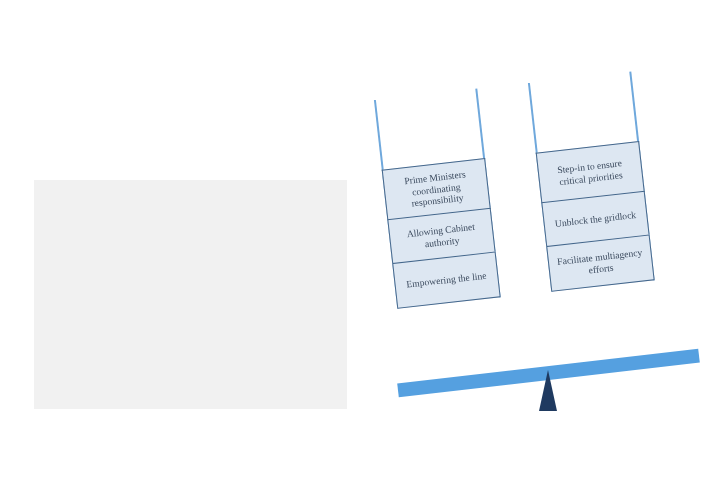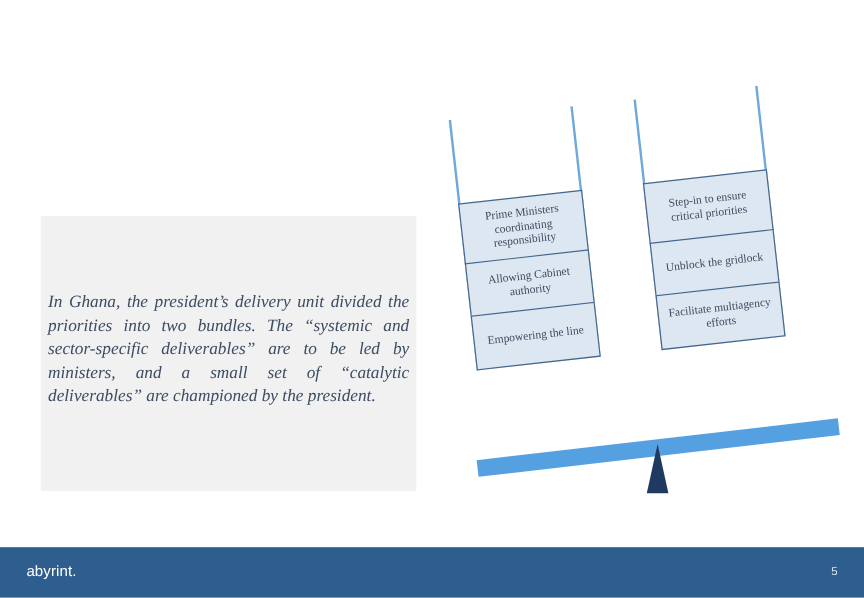--- a/index.html
+++ b/index.html
@@ -169,21 +169,20 @@
   }
 </style>
 </head>
 <body>
 
 <div class="slide">
 
 
   <div class="quote-panel"></div>
 
-  <div class="quote-text">In Ghana, the president’s delivery unit divided the priorities into two bundles. The “systemic and sector-specific deliverables” are to be led by ministers, and a small set of “catalytic deliverables” are championed by the president.</div>
 
   <div class="diagram">
 
     <div class="stack stack-left">
       <div class="rail rail-left"></div>
       <div class="rail rail-right"></div>
 
       <div class="box box-h3">Prime Ministers coordinating responsibility</div>
       <div class="box box-h2">Allowing Cabinet authority</div>
       <div class="box box-h1">Empowering the line</div>
@@ -195,18 +194,14 @@
 
       <div class="box box-h3">Step-in to ensure critical priorities</div>
       <div class="box box-h2">Unblock the gridlock</div>
       <div class="box box-h1">Facilitate multiagency efforts</div>
     </div>
 
     <div class="beam"></div>
     <div class="fulcrum"></div>
   </div>
 
-  <div class="footer">
-    <div class="footer-brand">abyrint.</div>
-    <div class="footer-page">5</div>
-  </div>
 
 </div>
 
 </body></html>

